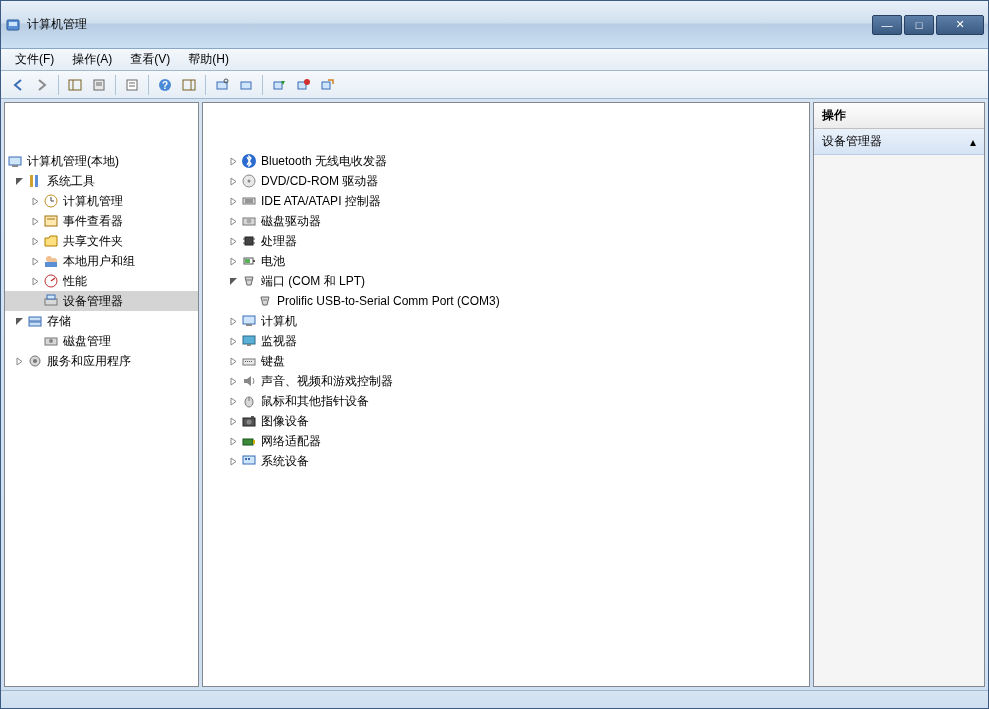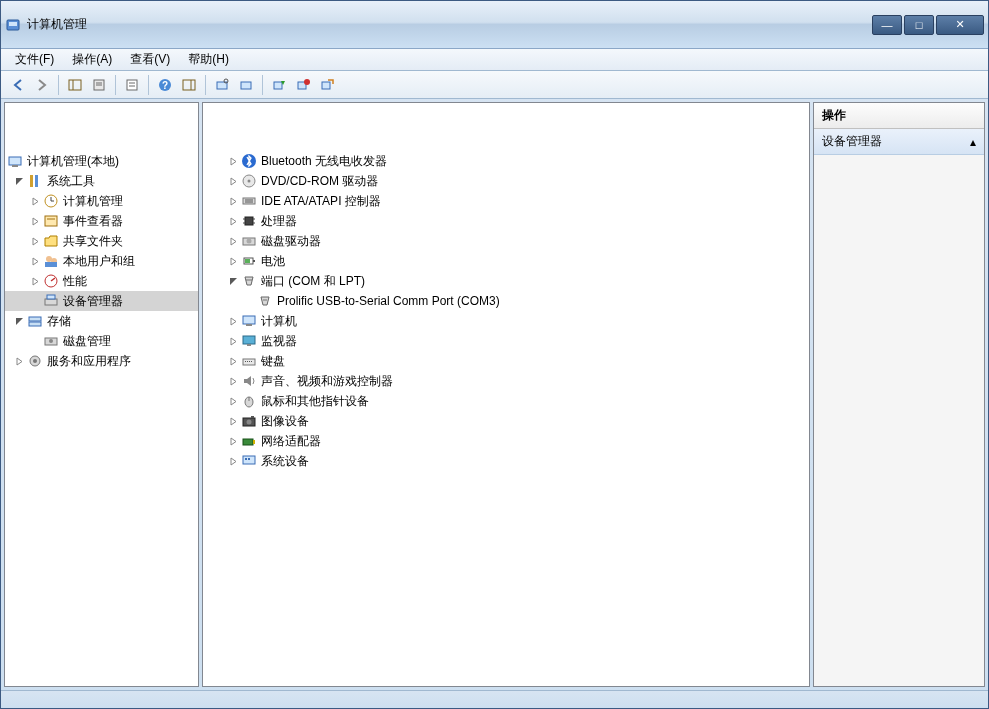--- a/index.html
+++ b/index.html
@@ -485,55 +485,55 @@
 
         <div class="tree-row">
           <span class="indent" style="width:22px"></span>
           <span class="expander">
               <svg width="9" height="9">
                 <path d="M2 1 L7 4.5 L2 8 Z" fill="none" stroke="#888"></path>
               </svg>
             </span>
           <span class="node-icon">
               <svg width="16" height="16">
+                <rect x="2" y="5" width="12" height="7" fill="#d8d8d8" stroke="#777"></rect>
+                <circle cx="8" cy="8" r="2.5" fill="#aaa"></circle>
+              </svg>
+            </span>
+          <span class="node-label">磁盘驱动器</span>
+        </div>
+
+        <div class="tree-row">
+          <span class="indent" style="width:22px"></span>
+          <span class="expander">
+              <svg width="9" height="9">
+                <path d="M2 1 L7 4.5 L2 8 Z" fill="none" stroke="#888"></path>
+              </svg>
+            </span>
+          <span class="node-icon">
+              <svg width="16" height="16">
                 <rect x="4" y="4" width="8" height="8" fill="#444" stroke="#222"></rect>
                 <line x1="2" y1="6" x2="4" y2="6" stroke="#444"></line>
                 <line x1="2" y1="10" x2="4" y2="10" stroke="#444"></line>
                 <line x1="12" y1="6" x2="14" y2="6" stroke="#444"></line>
                 <line x1="12" y1="10" x2="14" y2="10" stroke="#444"></line>
               </svg>
             </span>
           <span class="node-label">处理器</span>
         </div>
 
         <div class="tree-row">
           <span class="indent" style="width:22px"></span>
           <span class="expander">
               <svg width="9" height="9">
                 <path d="M2 1 L7 4.5 L2 8 Z" fill="none" stroke="#888"></path>
               </svg>
             </span>
           <span class="node-icon">
               <svg width="16" height="16">
-                <rect x="2" y="5" width="12" height="7" fill="#d8d8d8" stroke="#777"></rect>
-                <circle cx="8" cy="8" r="2.5" fill="#aaa"></circle>
-              </svg>
-            </span>
-          <span class="node-label">磁盘驱动器</span>
-        </div>
-
-        <div class="tree-row">
-          <span class="indent" style="width:22px"></span>
-          <span class="expander">
-              <svg width="9" height="9">
-                <path d="M2 1 L7 4.5 L2 8 Z" fill="none" stroke="#888"></path>
-              </svg>
-            </span>
-          <span class="node-icon">
-              <svg width="16" height="16">
                 <rect x="3" y="5" width="9" height="6" fill="#fff" stroke="#555"></rect>
                 <rect x="12" y="7" width="2" height="2" fill="#555"></rect>
                 <rect x="4" y="6" width="5" height="4" fill="#5ab05a"></rect>
               </svg>
             </span>
           <span class="node-label">电池</span>
         </div>
 
         <div class="tree-row">
           <span class="indent" style="width:22px"></span>

